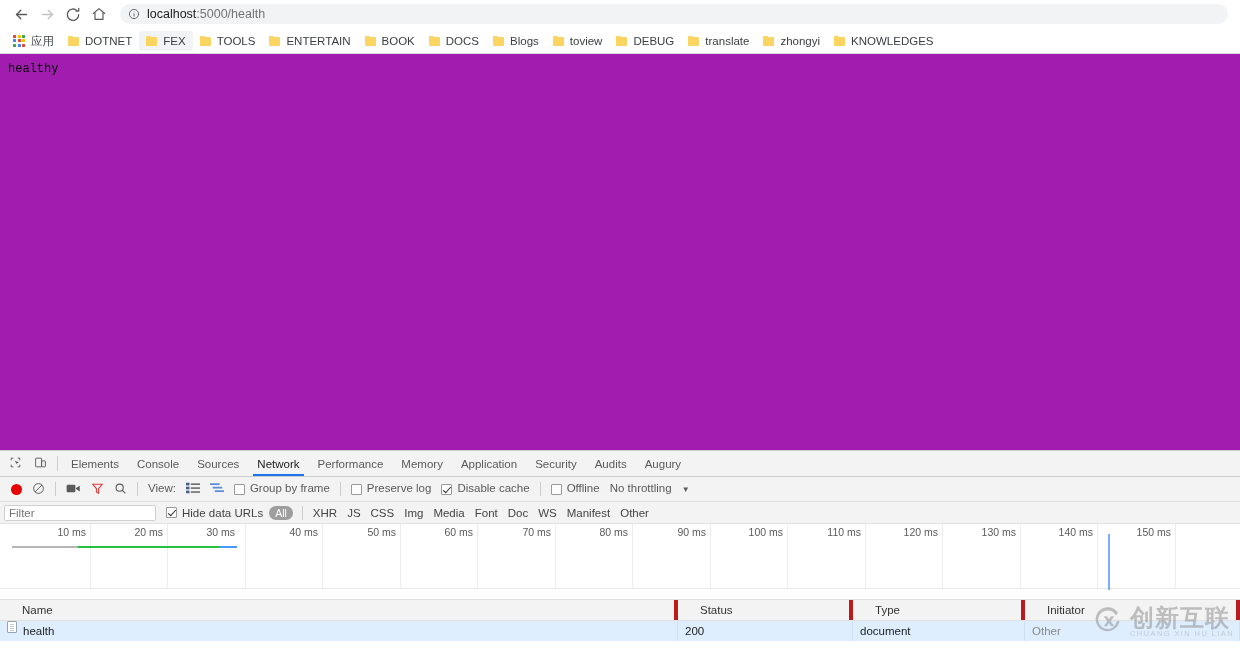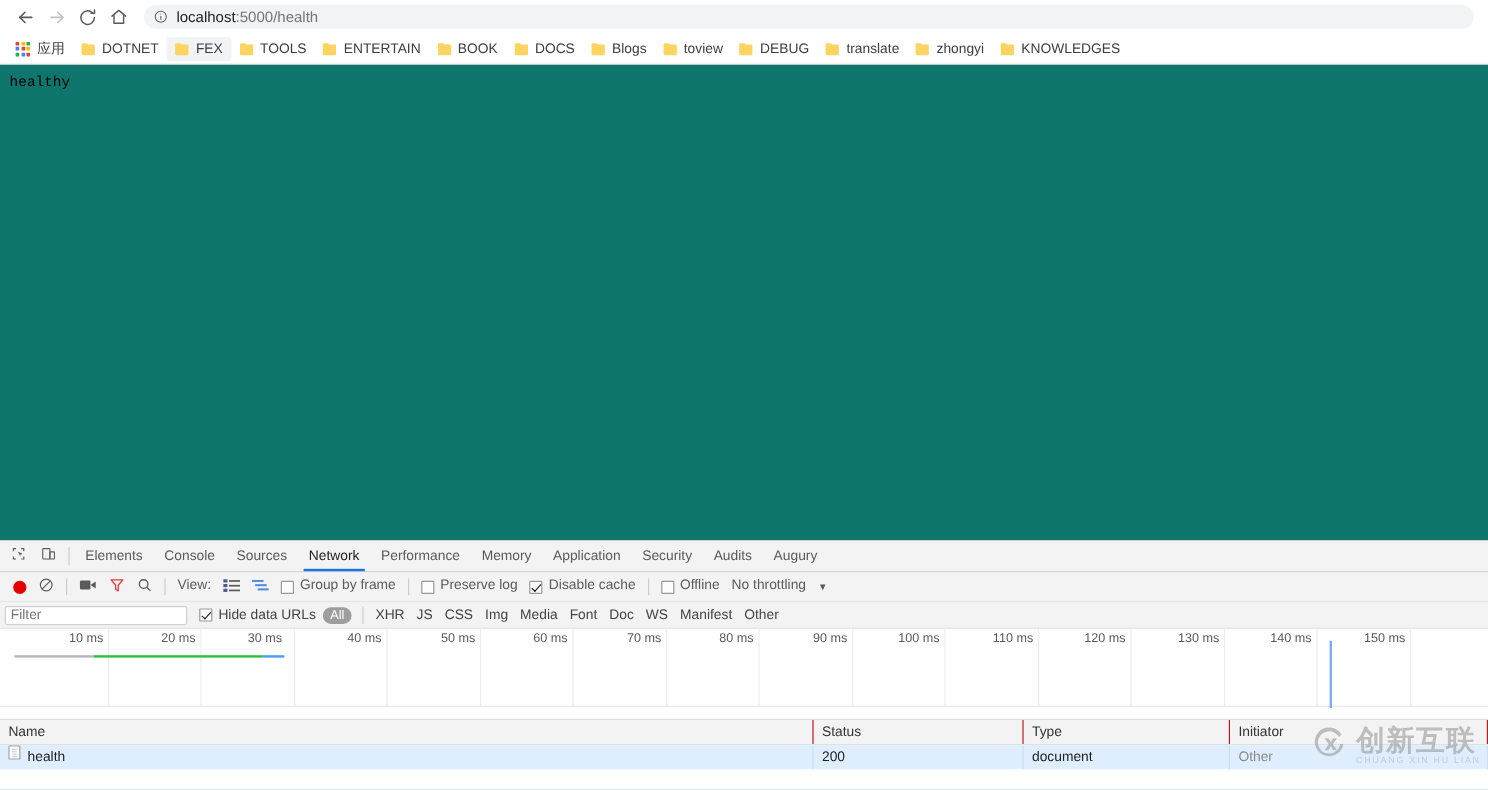--- a/index.html
+++ b/index.html
@@ -101,21 +101,21 @@
     content: "";
     position: absolute; left: 0; top: 0px;
     width: 5px; height: 2px;
     background: #fcd462;
     border-radius: 1px 1px 0 0;
   }
 
   
   .page-viewport {
     height: 396px;
-    background: #0f766e;
+    background: #a21caf;
     padding: 8px 4px 0 8px;
     overflow: hidden;
   }
   .page-body-text {
     font-family: "Liberation Mono", "DejaVu Sans Mono", monospace;
     font-size: 12px;
     color: #000000;
     line-height: 14px;
   }
 
@@ -311,22 +311,22 @@
   }
   .dt-thead {
     display: flex;
     height: 21px;
     background: #f3f3f3;
     border-bottom: 1px solid #e0e0e0;
     font-size: 11.5px;
     color: #333;
   }
   .dt-th {
-    border-right: 1px solid #b91c1c;
-    padding: 0 0 0 7px;
+    border-right: 4px solid #b91c1c;
+    padding: 0 0 0 22px;
     line-height: 20px;
     overflow: hidden;
     white-space: nowrap;
     flex: 0 0 auto;
   }
   .dt-row {
     display: flex;
     height: 20px;
     background: #deeeff;
     font-size: 11.5px;

